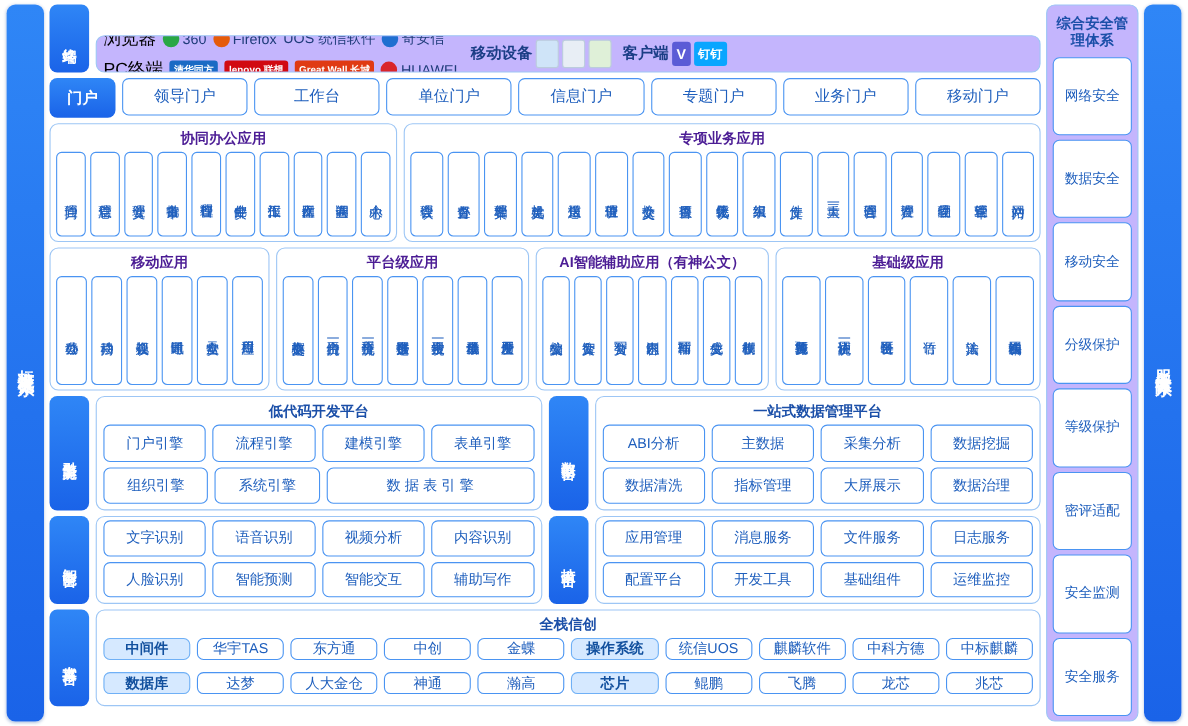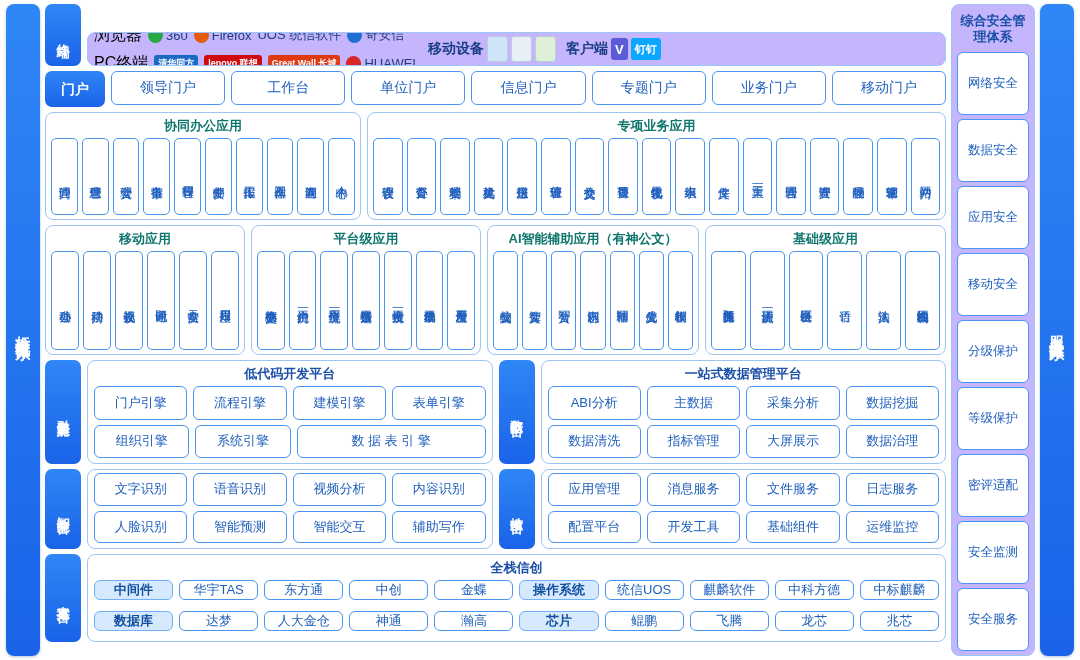--- a/index.html
+++ b/index.html
@@ -57,21 +57,21 @@
   .dot{width:15px;height:15px;border-radius:50%;display:inline-block;}
   .sq{width:19px;height:24px;border-radius:3px;border:1px solid #bcd;display:inline-block;}
 
   
   .r2{height:36px;}
   .r2 .tag{width:60px;border-radius:7px;font-size:14px;}
   .r2 .pill{flex:1 1 0;height:34px;font-size:14px;}
 
   
   .group{border:1px solid #9dc6f5;border-radius:8px;background:#fff;padding:3px 5px 4px;box-sizing:border-box;display:flex;flex-direction:column;}
-  .gtitle{text-align:center;font-size:13px;color:#0f766e;font-weight:bold;padding:1px 0 3px;}
+  .gtitle{text-align:center;font-size:13px;color:#4c1d95;font-weight:bold;padding:1px 0 3px;}
   .vlist{display:flex;gap:4px;flex:1 1 auto;}
   .vcell{
     flex:1 1 0;border:1px solid #4a94f2;border-radius:5px;background:#fff;color:#1f5fbd;
     font-size:12px;display:flex;align-items:center;justify-content:center;box-sizing:border-box;padding:2px 0;
   }
   .vcell span{writing-mode:vertical-rl;text-orientation:upright;line-height:1.05;letter-spacing:0px;}
 
   .r3{height:108px;display:flex;gap:6px;}
   .r3 .g1{flex:0 0 316px;}
   .r3 .g2{flex:1 1 auto;}
@@ -504,21 +504,20 @@
         </div>
       </div>
     </div>
 
   </div>
 
   <div class="rightcol">
     <div class="rhead">综合安全管理体系</div>
     <div class="pill">网络安全</div>
     <div class="pill">数据安全</div>
-    <div class="pill">应用安全</div>
     <div class="pill">移动安全</div>
     <div class="pill">分级保护</div>
     <div class="pill">等级保护</div>
     <div class="pill">密评适配</div>
     <div class="pill">安全监测</div>
     <div class="pill">安全服务</div>
   </div>
 
   <div class="sidebar">
     <span>服务保障体系</span>

